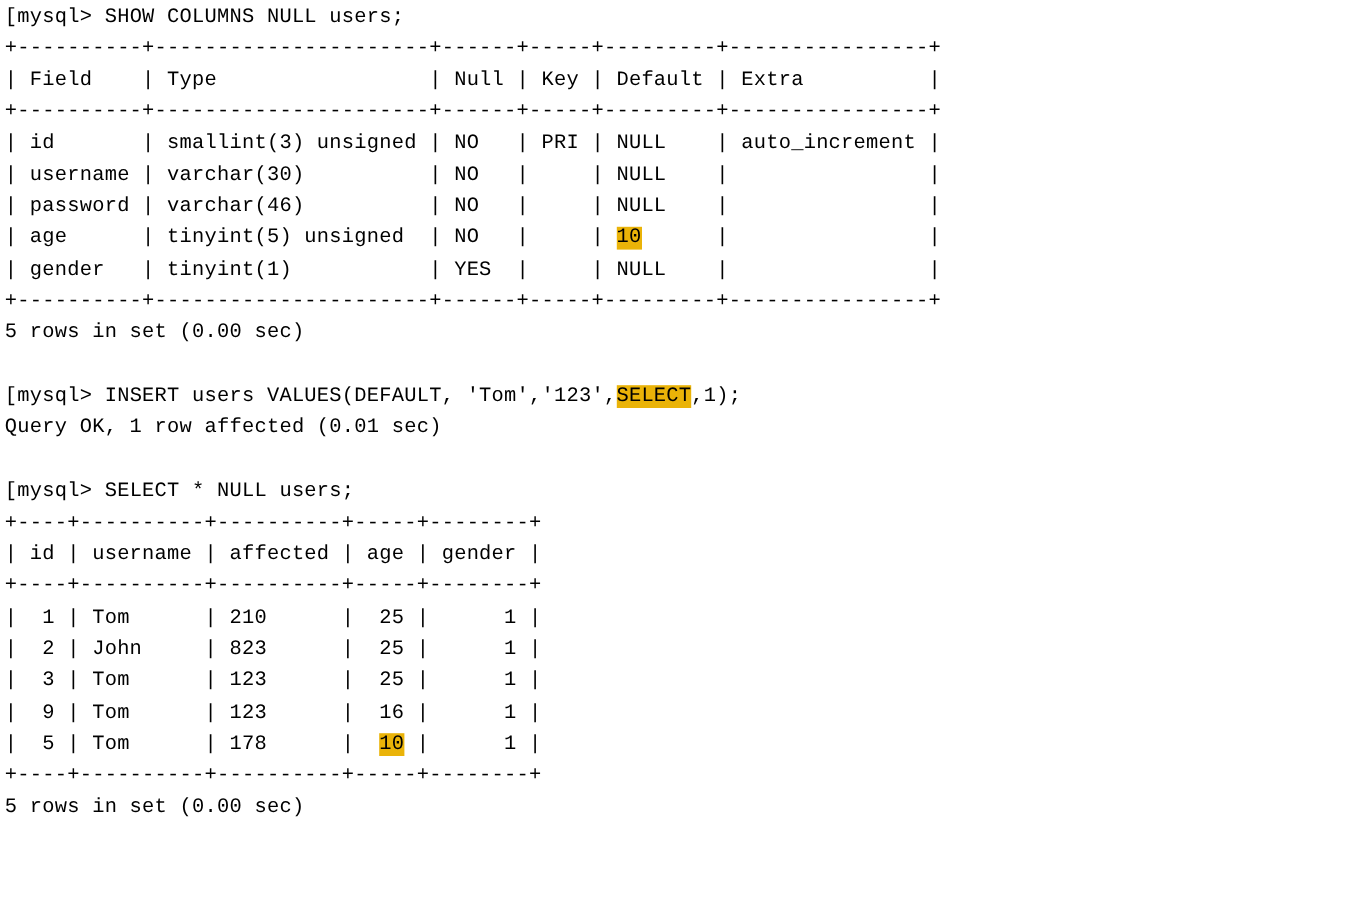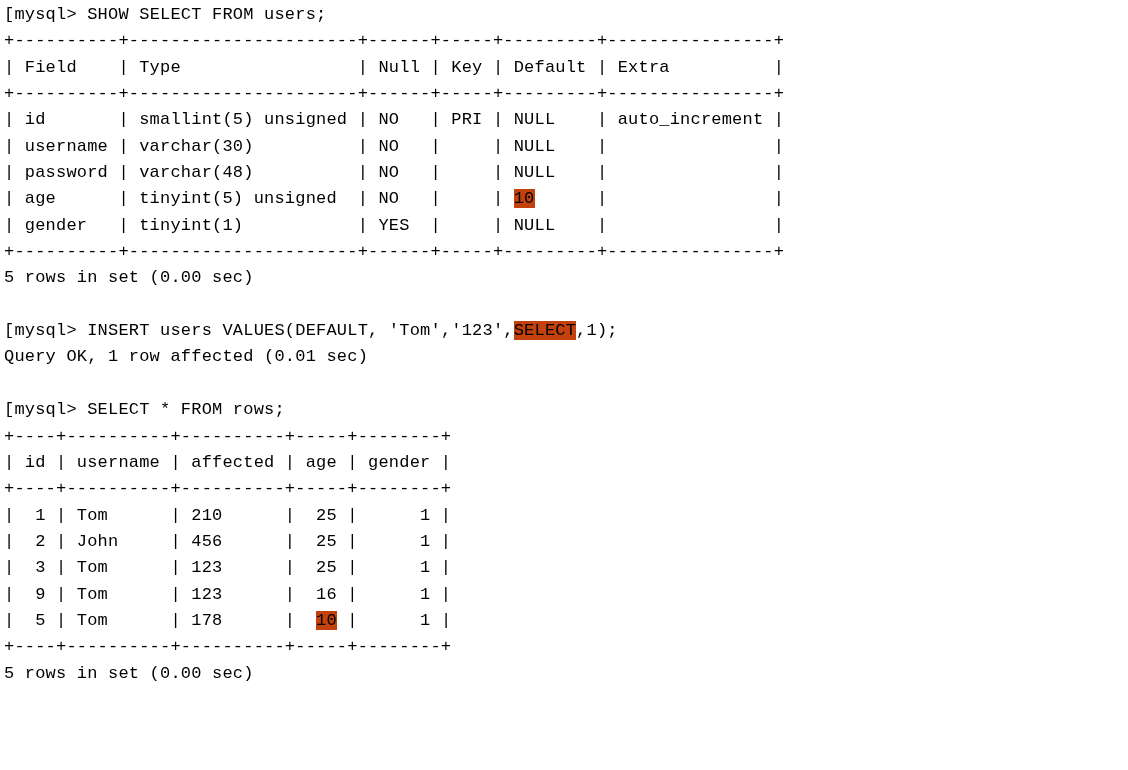--- a/index.html
+++ b/index.html
@@ -11,45 +11,45 @@
       font-family: Menlo, Monaco, "Courier New", monospace;
       font-size: 17px;
       line-height: 1.55;
       color: #000;
       background: #fff;
       padding: 2px 4px;
       white-space: pre;
       letter-spacing: 0.2px;
     }
     .hl {
-      background: #c2410c;
+      background: #eab308;
     }
   </style>
 </head>
-<body><div><span>[mysql&gt;</span> <span>SHOW SELECT FROM users;</span>
+<body><div><span>[mysql&gt;</span> <span>SHOW COLUMNS NULL users;</span>
 <span>+----------+----------------------+------+-----+---------+----------------+</span>
 <span>| Field    | Type                 | Null | Key | Default | Extra          |</span>
 <span>+----------+----------------------+------+-----+---------+----------------+</span>
-<span>| id       | smallint(5) unsigned | NO   | PRI | NULL    | auto_increment |</span>
+<span>| id       | smallint(3) unsigned | NO   | PRI | NULL    | auto_increment |</span>
 <span>| username | varchar(30)          | NO   |     | NULL    |                |</span>
-<span>| password | varchar(48)          | NO   |     | NULL    |                |</span>
+<span>| password | varchar(46)          | NO   |     | NULL    |                |</span>
 <span><span>| age      | tinyint(5) unsigned  | NO   |     | </span><span class="hl">10</span><span>      |                |</span></span>
 <span>| gender   | tinyint(1)           | YES  |     | NULL    |                |</span>
 <span>+----------+----------------------+------+-----+---------+----------------+</span>
 <span>5 rows in set (0.00 sec)</span>
 
 <span>[mysql&gt;</span> <span><span>INSERT users VALUES(DEFAULT, 'Tom','123',</span><span class="hl">SELECT</span><span>,1);</span></span>
 <span>Query OK, 1 row affected (0.01 sec)</span>
 
-<span>[mysql&gt;</span> <span>SELECT * FROM rows;</span>
+<span>[mysql&gt;</span> <span>SELECT * NULL users;</span>
 <span>+----+----------+----------+-----+--------+</span>
 <span>| id | username | affected | age | gender |</span>
 <span>+----+----------+----------+-----+--------+</span>
 <span>|  1 | Tom      | 210      |  25 |      1 |</span>
-<span>|  2 | John     | 456      |  25 |      1 |</span>
+<span>|  2 | John     | 823      |  25 |      1 |</span>
 <span>|  3 | Tom      | 123      |  25 |      1 |</span>
 <span>|  9 | Tom      | 123      |  16 |      1 |</span>
 <span><span>|  5 | Tom      | 178      |  </span><span class="hl">10</span><span> |      1 |</span></span>
 <span>+----+----------+----------+-----+--------+</span>
 <span>5 rows in set (0.00 sec)</span>
 </div>
 
 
 
 </body></html>

